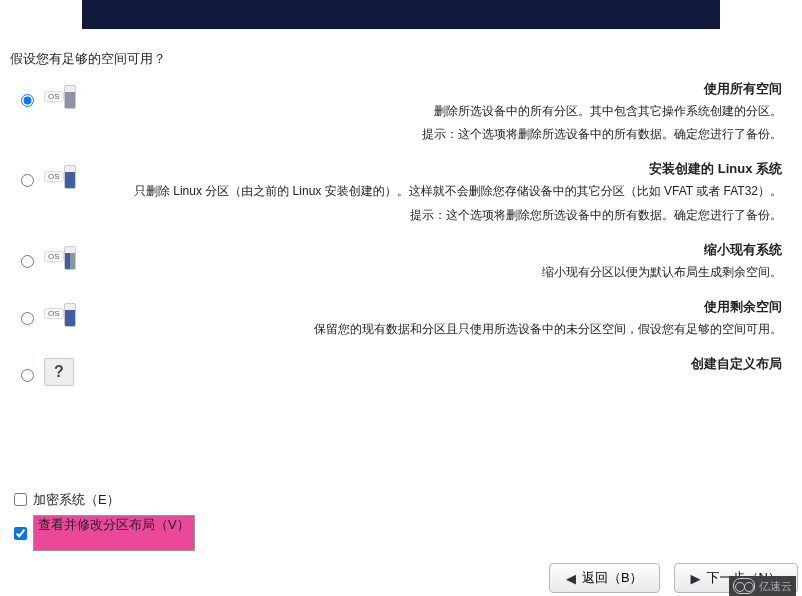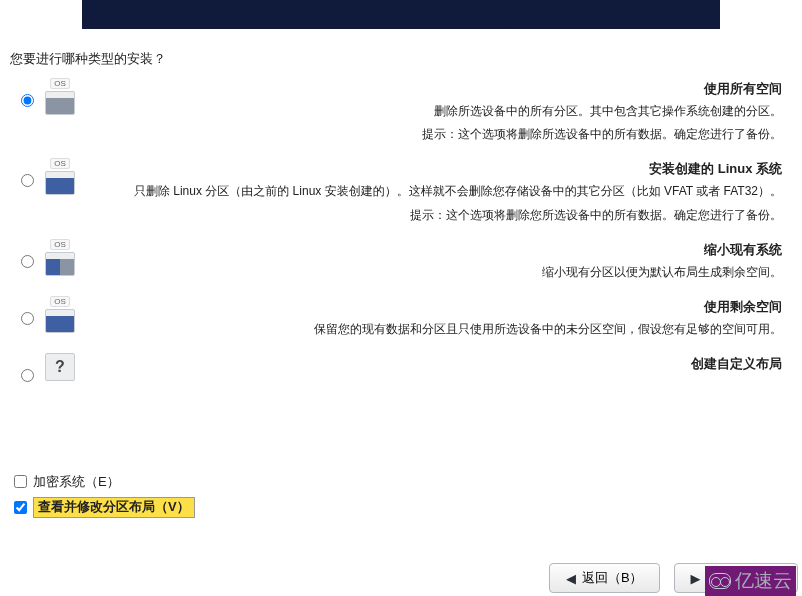--- a/index.html
+++ b/index.html
@@ -36,21 +36,21 @@
     margin-bottom: 8px;
     padding-top: 6px;
   }
   .option input[type=radio] {
     margin-top: 16px;
     margin-right: 10px;
   }
   .opt-icon {
     width: 32px; height: 38px;
     margin-right: 18px;
-    display:flex; flex-direction:column;
+    display:flex; flex-direction:row;
     align-items:center;
   }
   .os-label {
     font-size:8px; color:#666;
     border:1px solid #ddd; border-radius:2px;
     background:#f7f7f7;
     padding:0 3px;
     margin-bottom:2px;
   }
   .disk {
@@ -68,33 +68,32 @@
   .disk .half-blue { background:linear-gradient(90deg,#3e5fa2 50%,#8b94a3 50%); height:16px;}
   .disk .q { font-size:16px; font-weight:bold; color:#444; align-self:center;}
   .opt-text { flex:1;text-align:right; }
   .opt-title { font-weight:bold; font-size:13px; margin-bottom:4px; margin-top:2px;}
   .opt-desc { font-size:12px; color:#222; line-height:1.6; }
   .opt-desc b { font-weight:normal; }
   .divider { height:4px; }
 
   .bottom-checks {
     position:absolute;
-    left:10px; top:472px;
+    left:10px; top:490px;
   }
   .chk-row {
     display:flex; align-items:center;
     margin-bottom:6px;
     font-size:13px;
   }
   .chk-row input { margin-right:6px; }
   .highlight {
     border:1px solid #999;
-    background:#fde047;
-    padding:0 4px 1px 4px;
-    font-weight:bold;
+    background:#ec4899;
+    padding:0 4px 16px 4px;
   }
 
   .btn-bar {
     position:absolute;
     left:0; right:0;
     bottom:3px;
     display:flex;
     justify-content:flex-end;
     padding-right:4px;
     gap:14px;
@@ -111,23 +110,23 @@
     cursor:pointer;
   }
   .arrow-left, .arrow-right {
     font-size:13px; color:#2b2f36;
   }
   .watermark {
     position:absolute;
     right:6px; bottom:0;
     display:flex; align-items:center;
     gap:4px;
-    font-size:19px;
+    font-size:11px;
     color:#a7adb7;
-    background:#701a75;
+    background:#404040;
     padding:2px 4px;
   }
   .watermark .logo {
     width:22px;height:16px;
     border:1px solid #c2c8d1;
     border-radius:7px;
     display:inline-block;
     position:relative;
   }
   .watermark .logo::before,
@@ -139,21 +138,21 @@
     width:8px;height:8px;
   }
   .watermark .logo::before{ left:1px; top:3px;}
   .watermark .logo::after{ left:10px; top:3px;}
 </style>
 </head>
 <body>
 
 <div class="banner"></div>
 
-<div class="question">您要进行哪种类型的安装？</div>
+<div class="question">假设您有足够的空间可用？</div>
 
 <div class="options">
 
   <label class="option">
     <input type="radio" name="plan" checked="" style="">
     <div class="opt-icon">
       <span class="os-label">OS</span>
       <span class="disk">
           <span class="fill gray"></span>
         </span>

